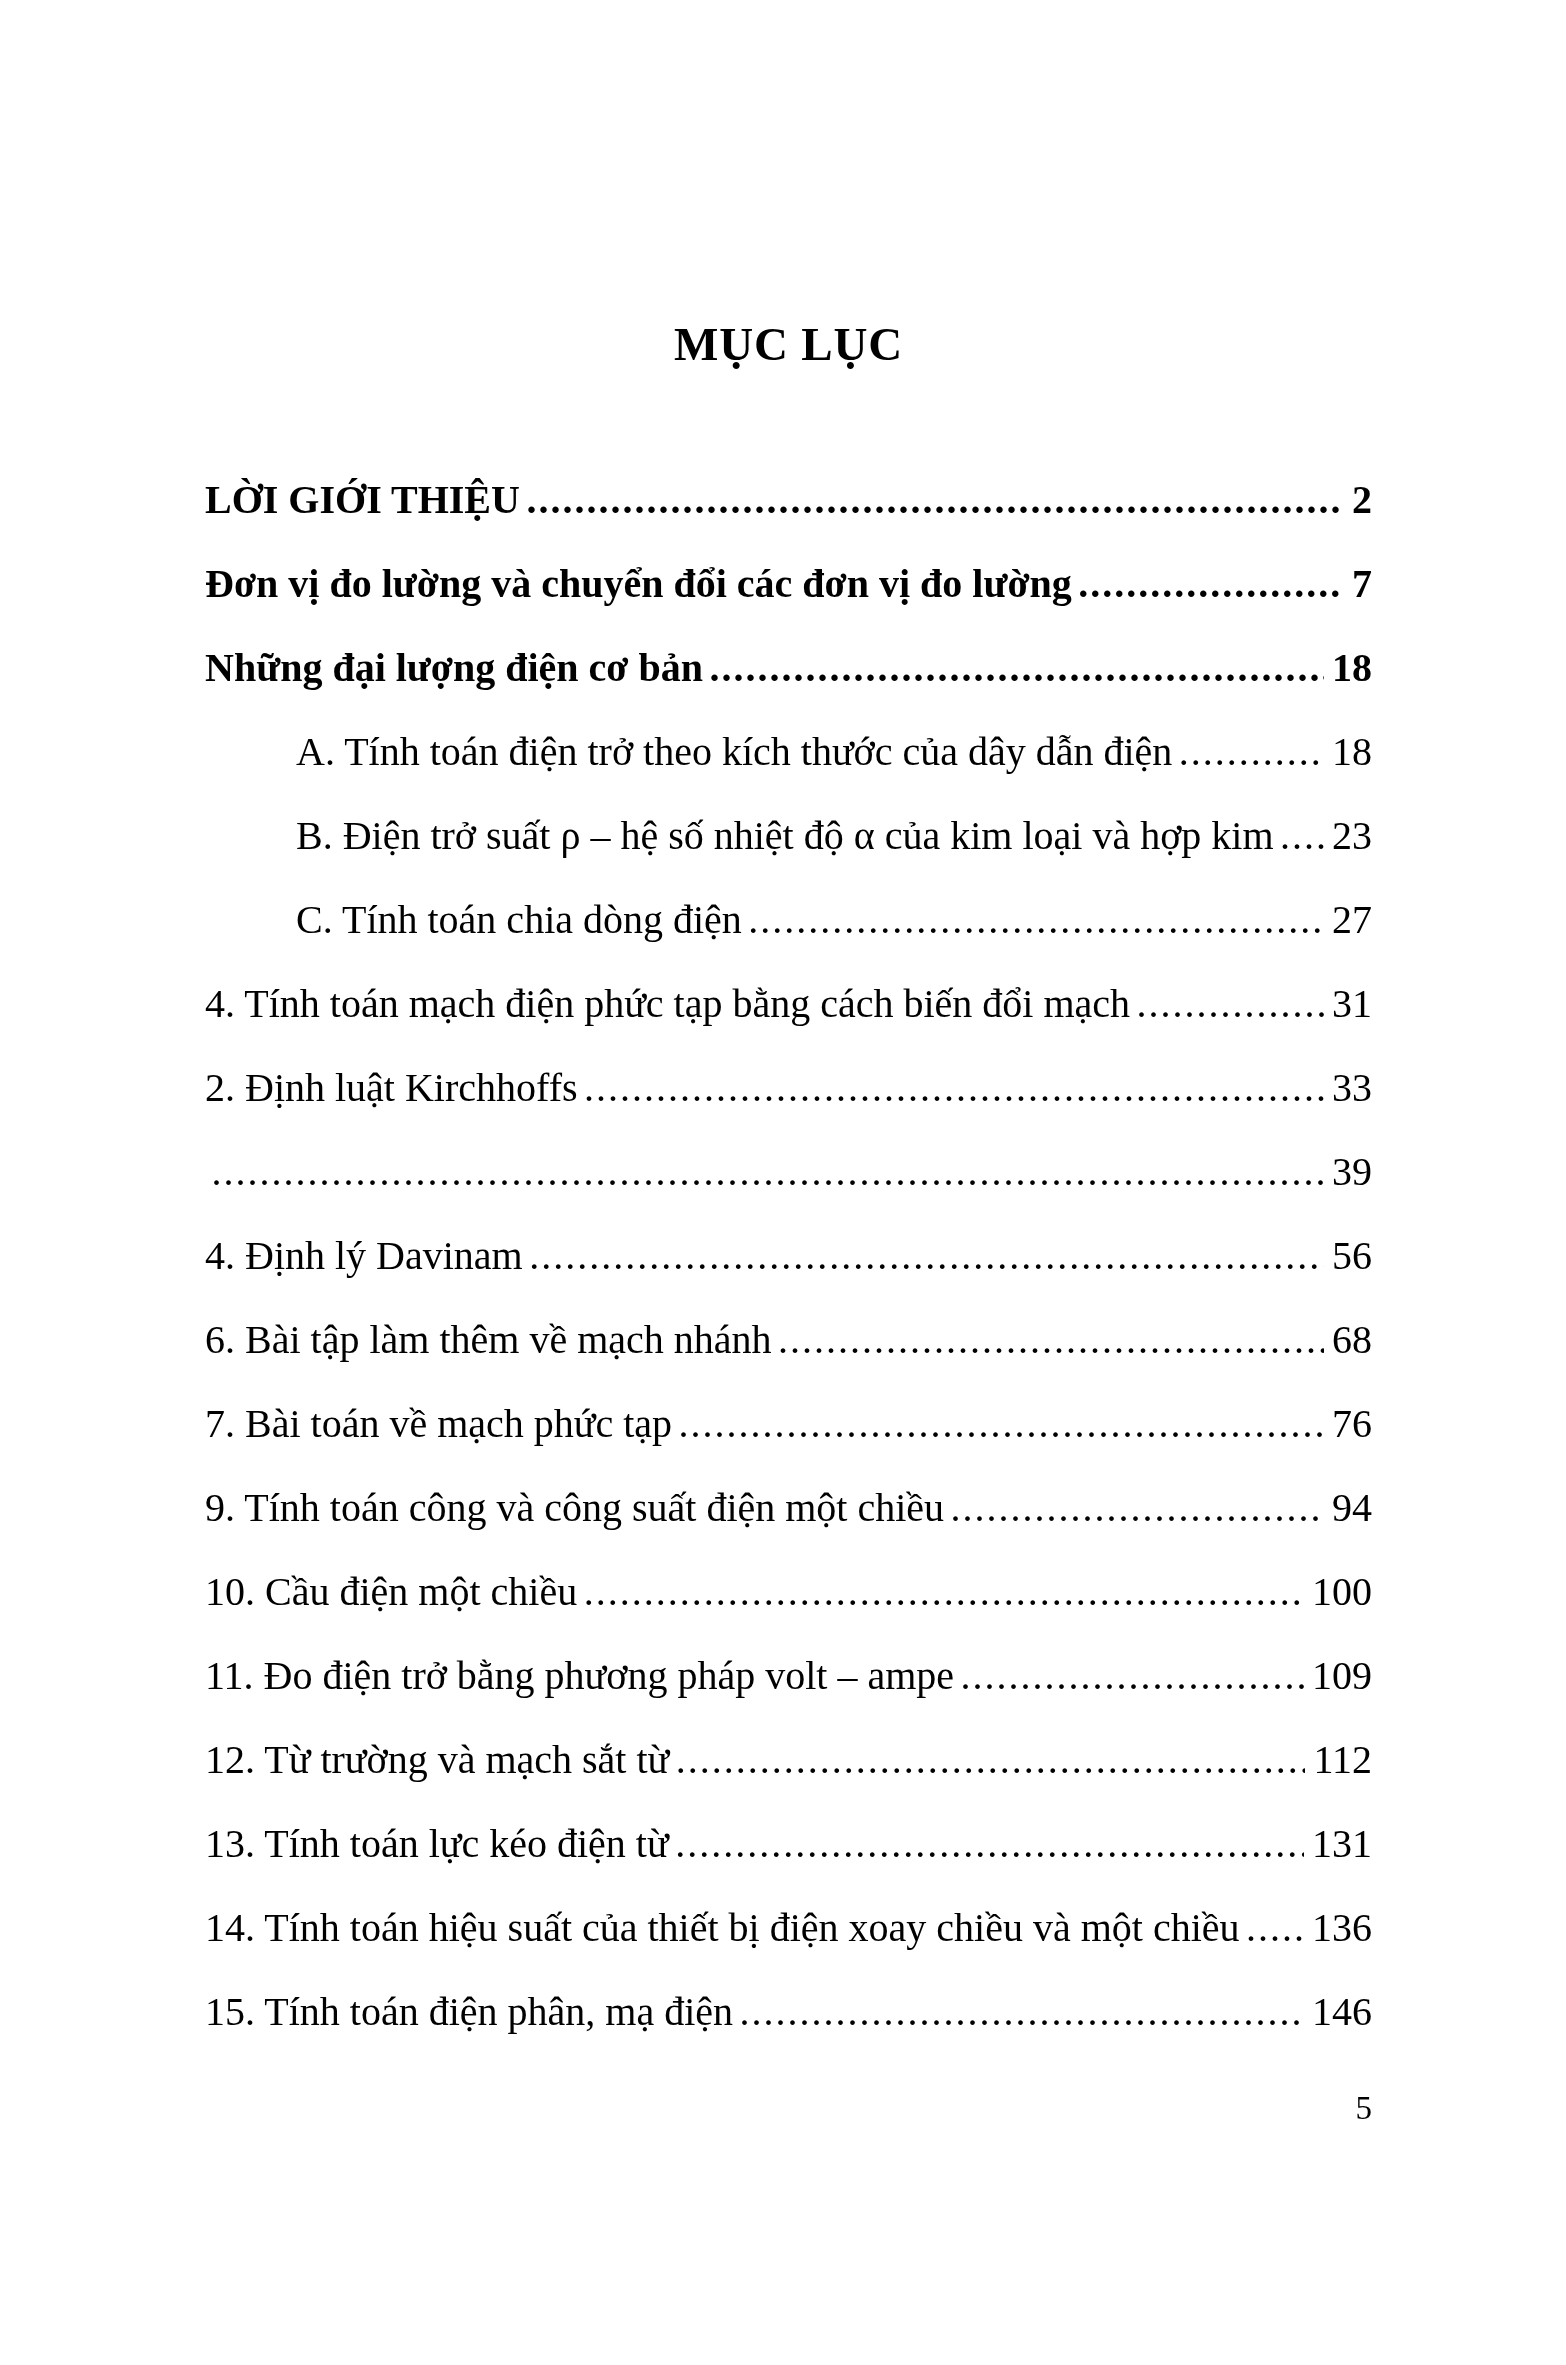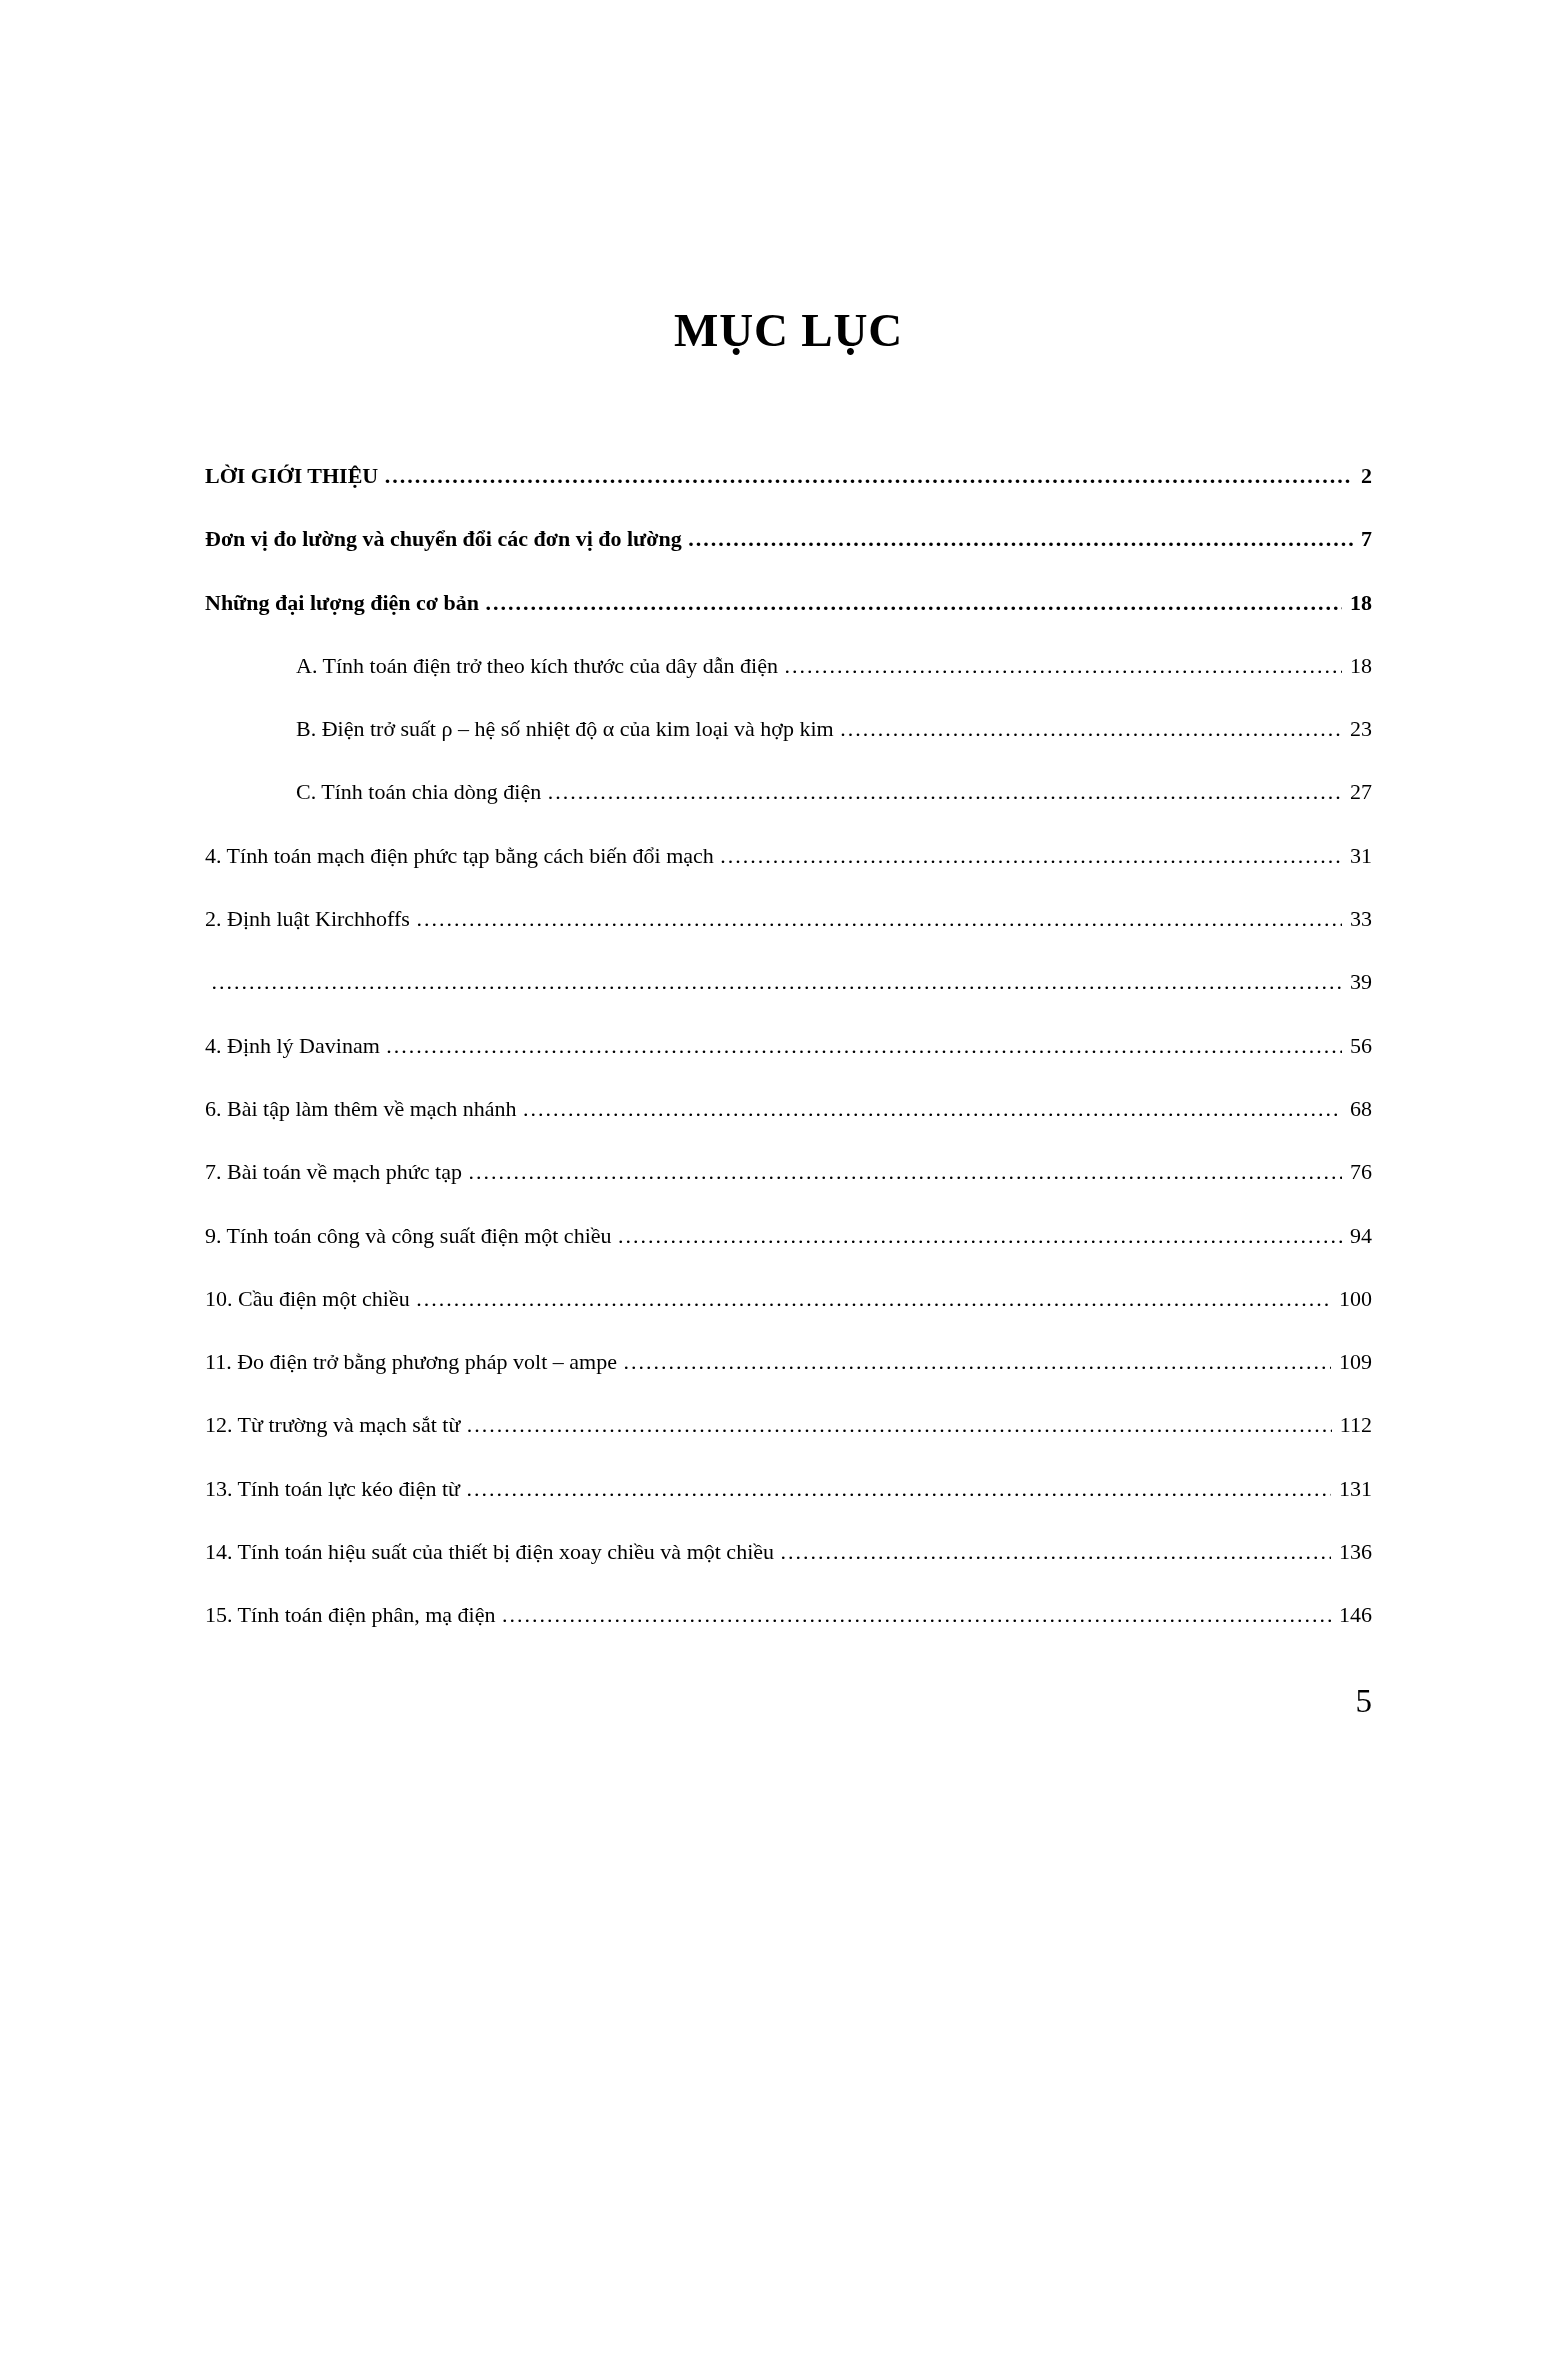--- a/index.html
+++ b/index.html
@@ -11,33 +11,34 @@
     background: #ffffff;
     color: #000000;
     font-family: "Liberation Serif", "DejaVu Serif", serif;
     position: relative;
     overflow: hidden;
   }
   .page {
     position: absolute;
     inset: 0;
     padding: 303px 195px 8px 205px;
+    margin-top: 14px;
   }
   .title {
     text-align: center;
     font-size: 47px;
     font-weight: bold;
     letter-spacing: 0.8px;
     margin-bottom: 106px;
     font-family: "Liberation Serif", "DejaVu Serif", serif;
   }
   .toc-row {
     display: flex;
     align-items: baseline;
-    font-size: 22px;
+    font-size: 40px;
     line-height: 1.15;
     margin-bottom: 38px;
   }
   .toc-row.bold { font-weight: bold; }
   .toc-row.indent { padding-left: 91px; text-align: center; }
   .toc-label { white-space: nowrap; }
   .toc-dots {
     flex: 1 1 auto;
     overflow: hidden;
     white-space: nowrap;

